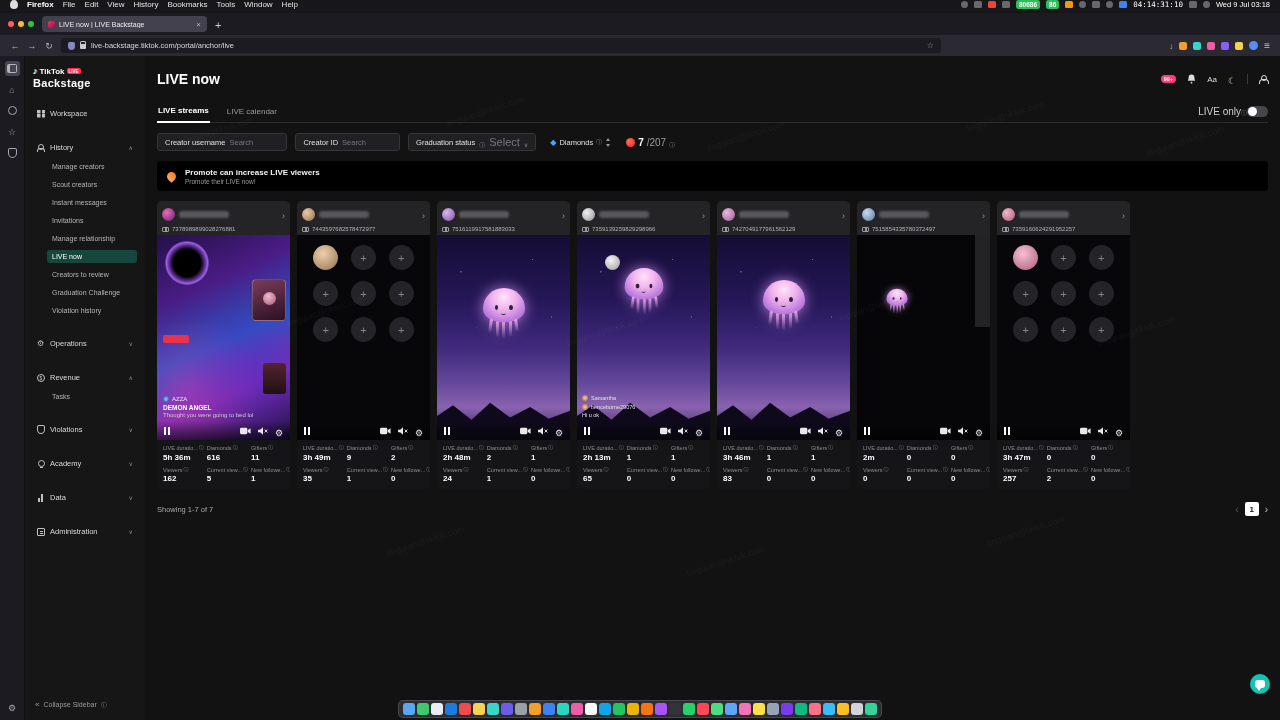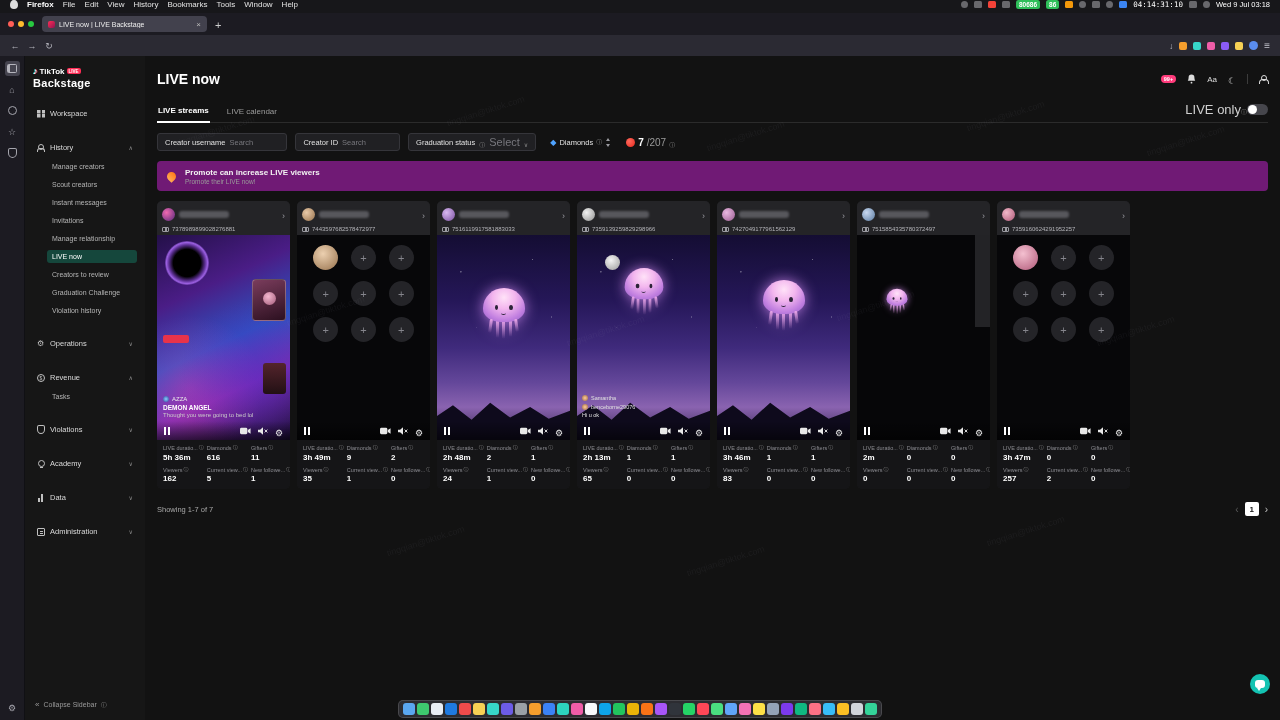--- a/index.html
+++ b/index.html
@@ -105,42 +105,42 @@
 .tr{font-size:8px;color:#ddd}
 .tr::after{content:"Aa"}
 .moon::after{content:"☾";font-size:9px;color:#ddd}
 .vdiv{width:1px;height:10px;background:#3c3c3c}
 .person{width:9px;height:9px;position:relative;display:inline-block}
 .person::before{content:"";position:absolute;width:4px;height:4px;border:1px solid #ddd;border-radius:50%;left:2px;top:0}
 .person::after{content:"";position:absolute;width:8px;height:3.5px;border:1px solid #ddd;border-bottom:none;border-radius:4px 4px 0 0;left:0;bottom:0}
 .tabs{display:flex;align-items:flex-end;gap:16px;border-bottom:1px solid #2b2b2b;margin-top:13px}
 .tab-item{font-size:8px;color:#9b9b9b;padding:5px 1px 6px}
 .tab-item.active{color:#fff;font-weight:bold;border-bottom:2px solid #fff;margin-bottom:-1px}
-.live-only{margin-left:auto;display:flex;align-items:center;font-size:13px;color:#cfcfcf;padding-bottom:5px}
+.live-only{margin-left:auto;display:flex;align-items:center;font-size:10px;color:#cfcfcf;padding-bottom:5px}
 .toggle{width:21px;height:11px;border-radius:6px;background:#46464c;position:relative}
 .knob{position:absolute;width:9px;height:9px;border-radius:50%;background:#fff;left:1px;top:1px}
 .i{line-height:1}
 .i::after{content:"ⓘ";font-size:6px;color:#8a8a8a}
 .filters{display:flex;align-items:center;gap:8px;margin-top:10px}
 .f-box{display:flex;align-items:center;gap:4px;background:#202023;border:1px solid #35353a;border-radius:3px;height:18px;padding:0 7px}
 .f-label{font-size:7.5px;color:#e0e0e0;white-space:nowrap}
 .f-in{background:transparent;border:none;outline:none;color:#ddd;font-size:7.5px;width:50px;font-family:inherit}
 .f-in::placeholder{color:#77777d}
 .f-val{font-size:11px;color:#77777d}
 .chev-sm::after{content:"∨";font-size:6px;color:#8a8a8a}
 .f-dia{display:flex;align-items:center;gap:3px;height:18px;padding:0 6px;font-size:7.5px;color:#e0e0e0}
 .dia::after{content:"◆";color:#4fa3ff;font-size:8px}
 .sort{position:relative;width:7px;height:9px}
 .sort::before{content:"";position:absolute;top:0;left:1px;border-left:2.5px solid transparent;border-right:2.5px solid transparent;border-bottom:3px solid #9a9aa0}
 .sort::after{content:"";position:absolute;bottom:0;left:1px;border-left:2.5px solid transparent;border-right:2.5px solid transparent;border-top:3px solid #9a9aa0}
 .f-count{display:flex;align-items:center;gap:3px}
 .red-dot{width:9px;height:9px;border-radius:50%;background:radial-gradient(circle at 35% 35%,#ff6a5e,#e8281c)}
 .f-count b{font-size:10px;color:#fff}
 .tot{font-size:10px;color:#9a9a9a}
-.banner{margin-top:10px;background:#701a75;border-radius:4px;min-height:30px;display:flex;align-items:center;gap:9px;padding:4px 10px}
+.banner{margin-top:10px;background:#000000;border-radius:4px;min-height:30px;display:flex;align-items:center;gap:9px;padding:4px 10px}
 .flame{width:9px;height:9px;background:linear-gradient(#ffac54,#ff7a1a);border-radius:0 50% 50% 50%;transform:rotate(-135deg);flex:0 0 auto}
 .b-title{font-size:8px;font-weight:bold;color:#f2f2f2}
 .b-sub{font-size:6.5px;color:#9a9a9a;margin-top:1px}
 
 
 .cards{display:flex;gap:7px;margin-top:10px}
 .card{width:133px;height:288px;background:#1b1b1d;border-radius:5px;overflow:hidden;display:flex;flex-direction:column;flex:0 0 auto}
 .card-head{background:#242427;padding:4px 5px 3px}
 .ch-top{display:flex;align-items:center;gap:4px}
 .avatar{width:13px;height:13px;border-radius:50%;flex:0 0 auto}
@@ -268,20 +268,26 @@
       <span class="fav"></span>
       <span class="url-text">LIVE now | LIVE Backstage</span>
       <span class="ftab-close"></span>
     </span>
     <span class="newtab"></span>
   </div>
   <div class="navbar">
     <span class="nv back"></span>
     <span class="nv fwd"></span>
     <span class="nv rld"></span>
+    <span class="urlbar">
+      <span class="shield"></span>
+      <span class="lock"></span>
+      <span class="url-text">live-backstage.tiktok.com/portal/anchor/live</span>
+      <span class="url-star"></span>
+    </span>
     <span class="nav-right">
       <span class="nr dl"></span>
       <span class="ext e1"></span>
       <span class="ext e2"></span>
       <span class="ext e3"></span>
       <span class="ext e4"></span>
       <span class="ext e5"></span>
       <span class="profile-dot"></span>
       <span class="nr menu"></span>
     </span>

